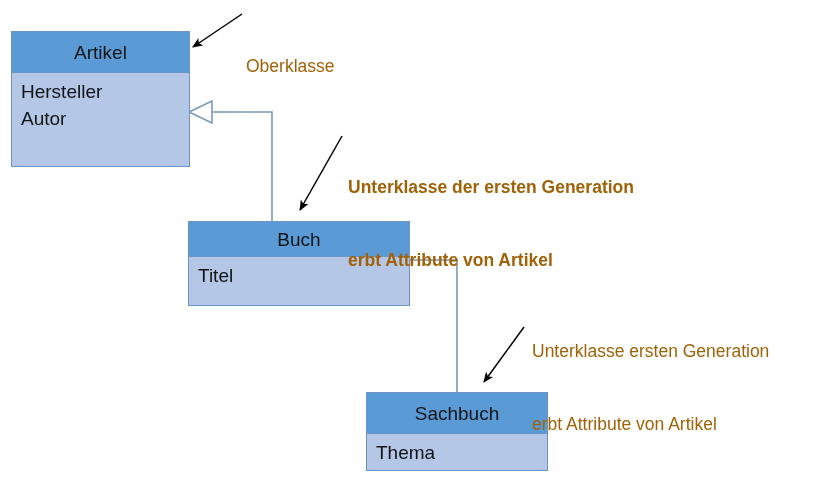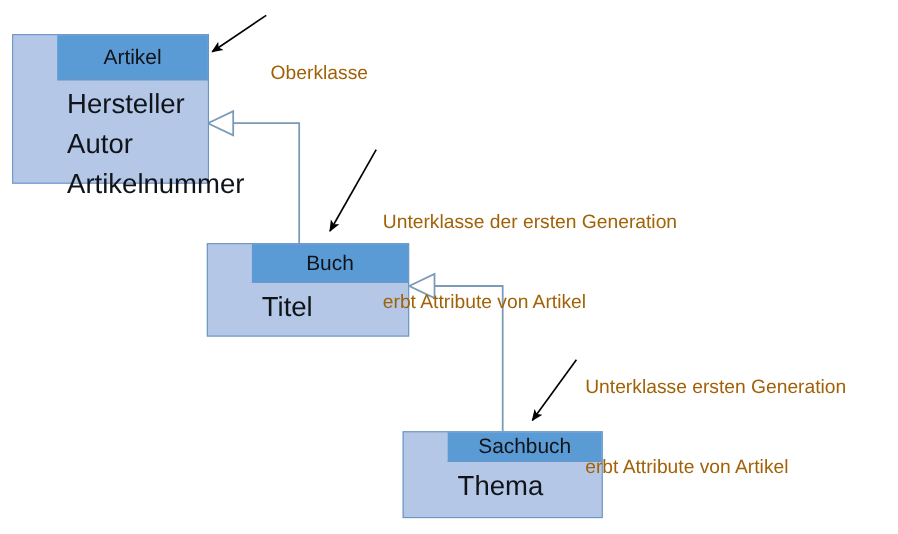--- a/index.html
+++ b/index.html
@@ -19,77 +19,76 @@
     height: 485px;
     background: #ffffff;
   }
 
   
   .uml-class {
     position: absolute;
     box-sizing: border-box;
     border: 1px solid #6a94c4;
     background: #b4c7e7;
-    padding-left: 40px;
   }
   .uml-class .class-header {
     box-sizing: border-box;
     background: #5b9bd5;
     border-bottom: 1px solid #6a94c4;
     text-align: center;
     color: #101418;
     font-size: 19px;
     line-height: 1;
     display: flex;
     align-items: center;
     justify-content: center;
   }
   .uml-class .class-attrs {
     box-sizing: border-box;
     padding: 5px 0 0 9px;
     color: #101418;
-    font-size: 25px;
+    font-size: 19px;
   }
   .uml-class .attr-row {
     line-height: 1.43;
     white-space: nowrap;
   }
 
   
   #class-artikel  { left: 11px;  top: 31px;  width: 179px; height: 136px; }
   #class-artikel  .class-header { height: 41px; }
   #class-artikel  .class-attrs  { height: 93px; }
 
-  #class-buch     { left: 188px; top: 221px; width: 184px; height: 85px; }
+  #class-buch     { left: 188px; top: 221px; width: 222px; height: 85px; }
   #class-buch     .class-header { height: 35px; }
   #class-buch     .class-attrs  { height: 48px; }
 
   #class-sachbuch { left: 366px; top: 392px; width: 182px; height: 79px; }
-  #class-sachbuch .class-header { height: 27px; }
+  #class-sachbuch .class-header { height: 41px; }
   #class-sachbuch .class-attrs  { height: 30px; }
 
   
   #wires {
     position: absolute;
     left: 0; top: 0;
     width: 816px;
     height: 485px;
     pointer-events: none;
   }
 
   
   .note {
     position: absolute;
     color: #a16207;
     font-size: 17.5px;
     line-height: 1.38;
     white-space: pre;
   }
   #note-oberklasse      { left: 246px; top: 6px; }
-  #note-unterklasse-1   { left: 348px; top: 141px; }
+  #note-unterklasse-1   { left: 348px; top: 127px; font-weight: bold; }
   #note-unterklasse-2   { left: 532px; top: 291px; }
 </style>
 </head>
 <body>
 
 <div id="canvas">
 
   <svg id="wires" viewBox="0 0 816 485" width="816" height="485">
 
     <g>
@@ -113,21 +112,20 @@
     <path d="M 342 136 L 300 210" fill="none" stroke="#000000" stroke-width="1.5" marker-end="url(#note-arrow)"></path>
 
     <path d="M 524 327 L 484 382" fill="none" stroke="#000000" stroke-width="1.5" marker-end="url(#note-arrow)"></path>
   </svg>
 
   <div class="uml-class" id="class-artikel">
     <div class="class-header">Artikel</div>
     <div class="class-attrs">
       <div class="attr-row">Hersteller</div>
       <div class="attr-row">Autor</div>
-      <div class="attr-row">Artikelnummer</div>
     </div>
   </div>
 
   <div class="uml-class" id="class-buch">
     <div class="class-header">Buch</div>
     <div class="class-attrs">
       <div class="attr-row">Titel</div>
     </div>
   </div>
 

